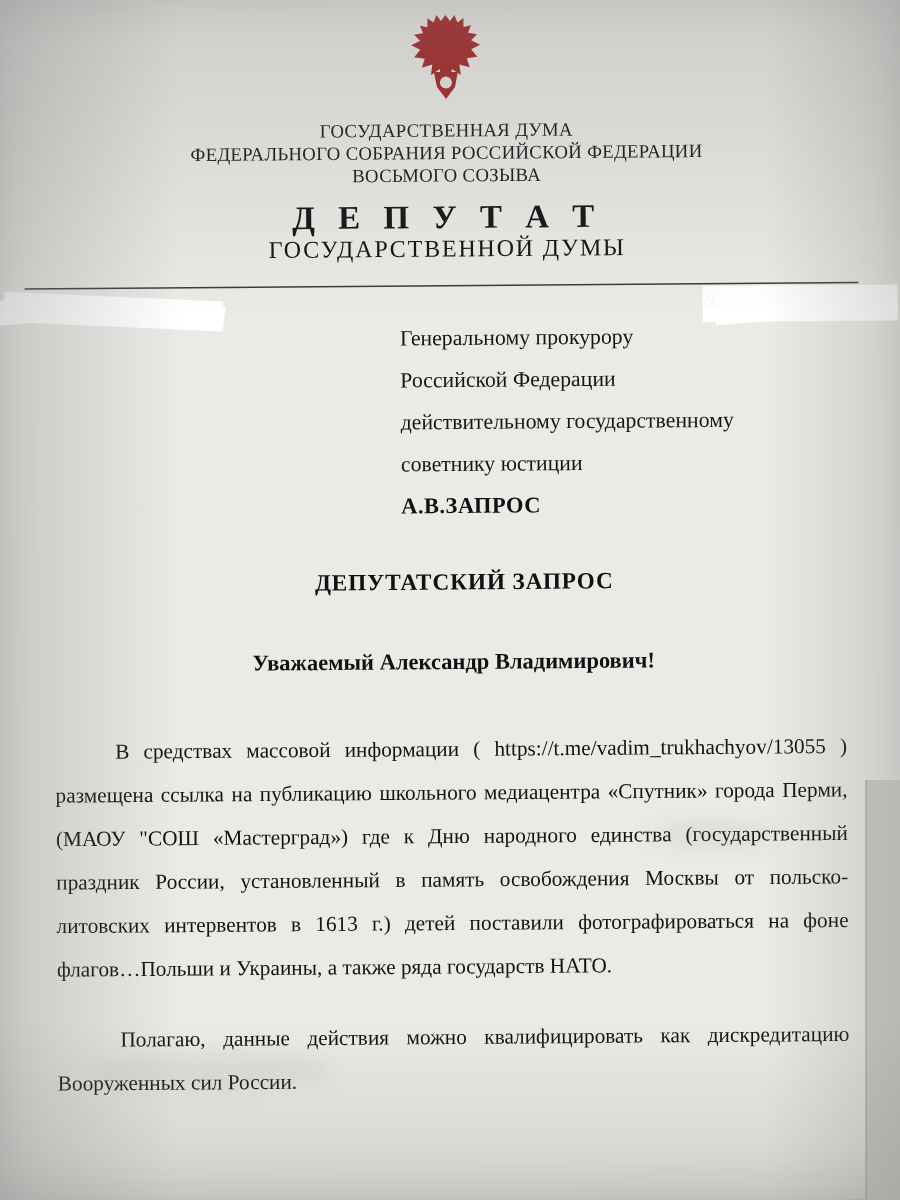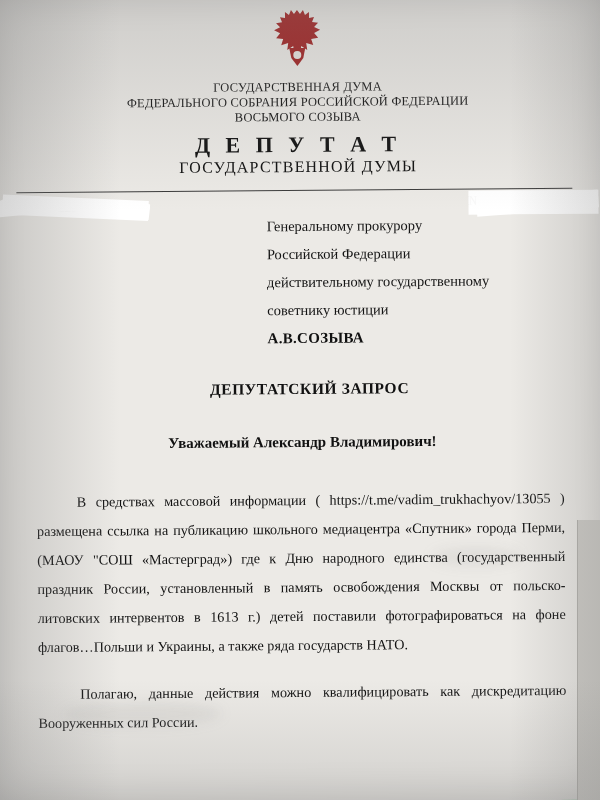--- a/index.html
+++ b/index.html
@@ -295,21 +295,21 @@
     <div class="redact left2"></div>
     <div class="redact right"></div>
     <div class="redact right2"></div>
 
     <div class="addressee">
       <div>Генеральному прокурору</div>
       <div>Российской Федерации</div>
       <div>действительному государственному</div>
       <div>советнику юстиции</div>
     </div>
-    <div class="addressee-name">А.В.СОЗЫВА</div>
+    <div class="addressee-name">А.В.ЗАПРОС</div>
 
     <div class="doc-kind">ДЕПУТАТСКИЙ ЗАПРОС</div>
 
     <div class="salutation">Уважаемый Александр Владимирович!</div>
 
     <div class="body">
       <p class="para p1">В средствах массовой информации ( https://t.me/vadim_trukhachyov/13055 ) размещена ссылка на публикацию школьного медиацентра «Спутник» города Перми, (МАОУ "СОШ «Мастерград») где к Дню народного единства (государственный праздник России, установленный в память освобождения Москвы от польско-литовских интервентов в 1613 г.) детей поставили фотографироваться на фоне флагов…Польши и Украины, а также ряда государств НАТО.</p>
       <p class="para p2">Полагаю, данные действия можно квалифицировать как дискредитацию Вооруженных сил России.</p>
     </div>
 

